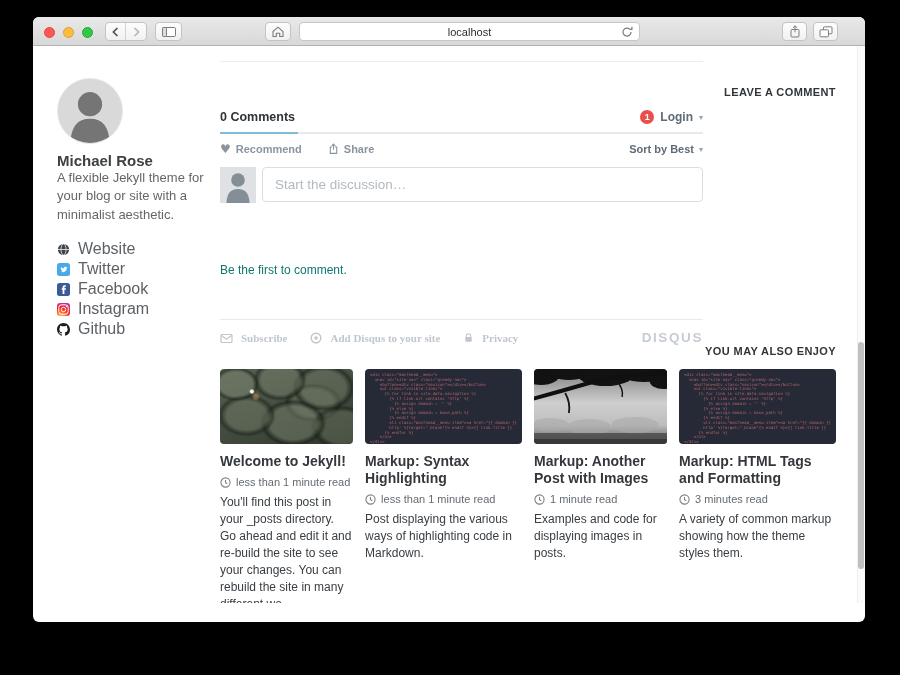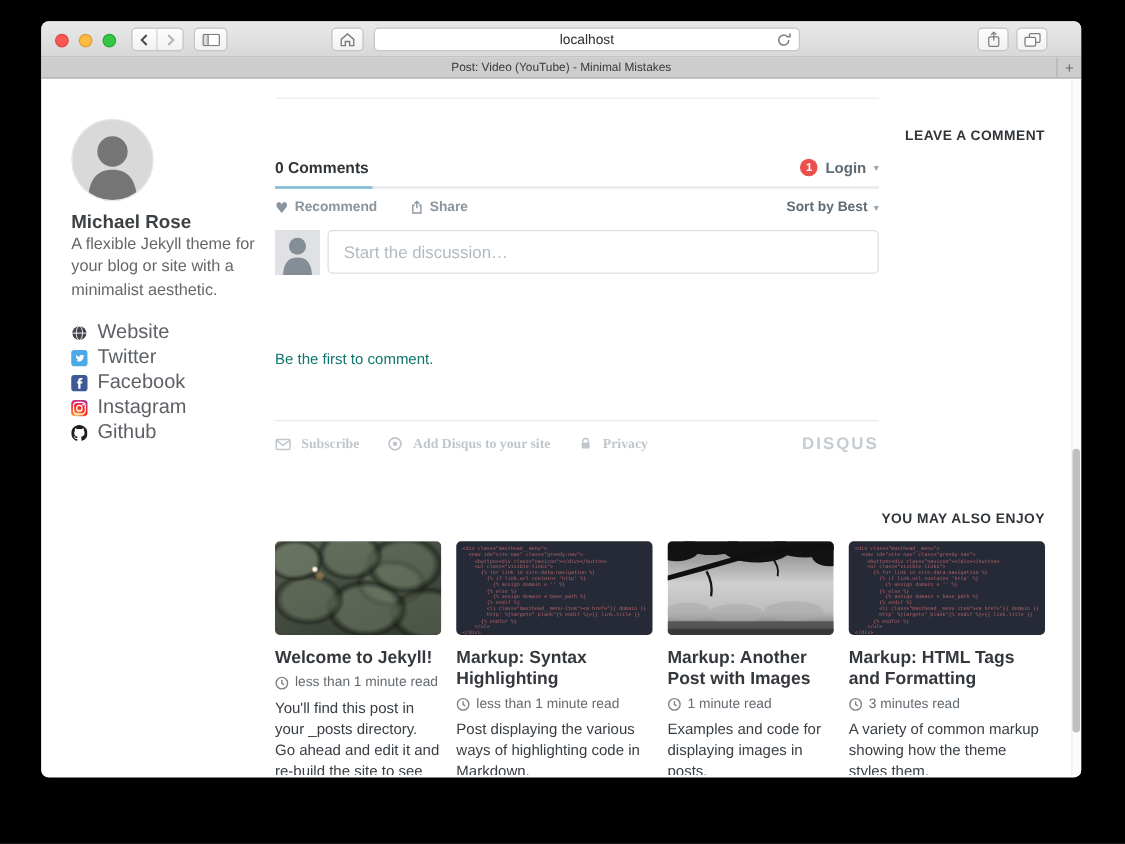--- a/index.html
+++ b/index.html
@@ -83,21 +83,21 @@
               font-size:13.5px; color:#2e3438; outline:none; font-family:inherit; background:#fff; }
   .dq-input::placeholder { color:#b2bac1; opacity:1; }
   .dq-empty { margin-top:60px; font-size:12px; color:#0f766e; }
   .dq-divider { margin-top:42px; height:1px; background:#e7e9ec; }
   .dq-footer { margin-top:10px; display:flex; align-items:center; font-size:11px; font-weight:bold; color:#c0c6cd; }
   .dq-flink { display:flex; align-items:flex-end; gap:8px; cursor:pointer;font-family:Liberation Serif, serif; }
   .dq-flink + .dq-flink { margin-left:23px; }
   .dq-logo { margin-left:auto; font-size:13.5px; font-weight:bold; letter-spacing:1.6px; color:#c6ccd2; }
 
   
-  .h-enjoy { margin-top:47px; }
+  .h-enjoy { }
   .cards { margin-top:12px; display:grid; grid-template-columns:repeat(4,1fr); gap:12px; width:616px; }
   .card { cursor:pointer; }
   .card-img { height:75px; border-radius:4px; overflow:hidden; position:relative; }
   .img-moss { background-color:#4f574b;
     background-image:
       radial-gradient(circle 3px at 24% 30%, #f8f4ea 0 45%, rgba(244,226,196,.6) 65%, transparent 100%),
       radial-gradient(circle 4px at 27% 37%, rgba(205,155,88,.45) 0 50%, transparent 100%),
       radial-gradient(ellipse 30px 22px at 12% 20%, rgba(122,133,112,.55) 0 55%, rgba(28,33,25,.55) 70%, transparent 78%),
       radial-gradient(ellipse 34px 26px at 45% 15%, rgba(116,127,106,.5) 0 55%, rgba(24,29,22,.5) 70%, transparent 80%),
       radial-gradient(ellipse 40px 30px at 78% 25%, rgba(108,119,99,.5) 0 55%, rgba(22,27,20,.55) 70%, transparent 80%),
@@ -171,24 +171,20 @@
         </svg>
       </div>
       <div class="tbtn tabsbtn">
         <svg width="14" height="12" viewBox="0 0 14 12">
           <rect x="4.5" y="0.8" width="8.5" height="7" rx="1" fill="#fdfdfd" stroke="#7c7c7c"></rect>
           <rect x="1" y="3.8" width="8.5" height="7" rx="1" fill="#fdfdfd" stroke="#7c7c7c"></rect>
         </svg>
       </div>
     </div>
 
-    <div class="tabbar">
-      <span class="tabtitle">Post: Video (YouTube) - Minimal Mistakes</span>
-      <span class="newtab">+</span>
-    </div>
 
     <div class="content">
       <div class="sb-track"></div>
       <div class="sb-thumb"></div>
 
       <div class="sidebar">
         <div class="avatar">
           <svg viewBox="0 0 66 66" width="64" height="64">
             <circle cx="33" cy="26" r="12.5" fill="#757575"></circle>
             <path d="M33 41c-13.5 0-19.5 8.5-20.5 26h41C52.5 49.5 46.5 41 33 41z" fill="#757575"></path>

